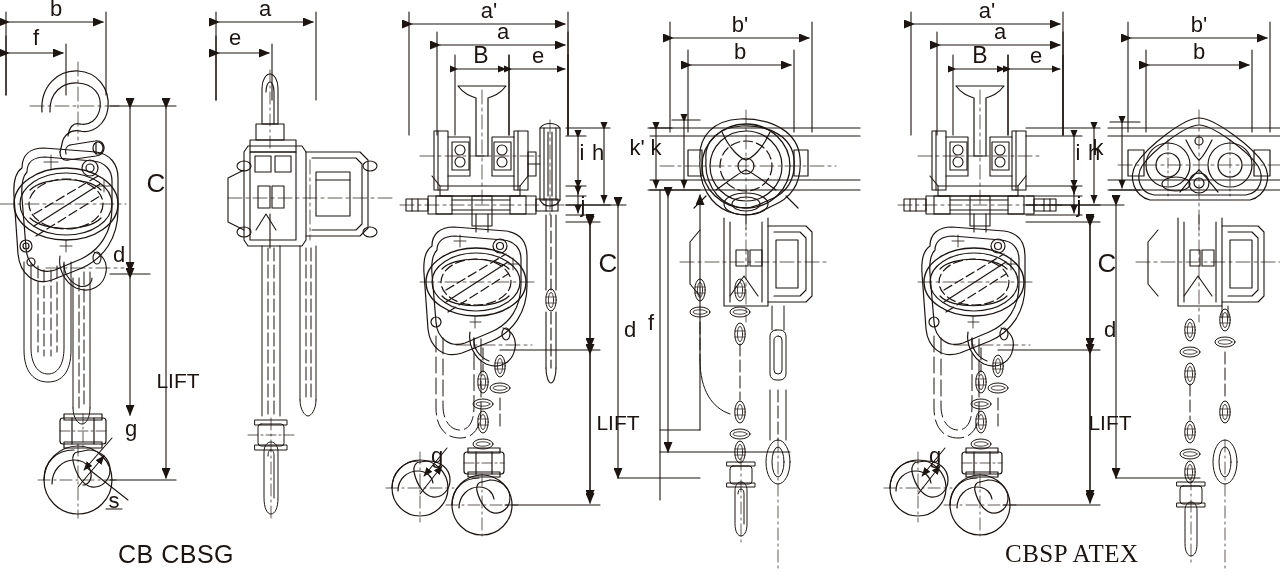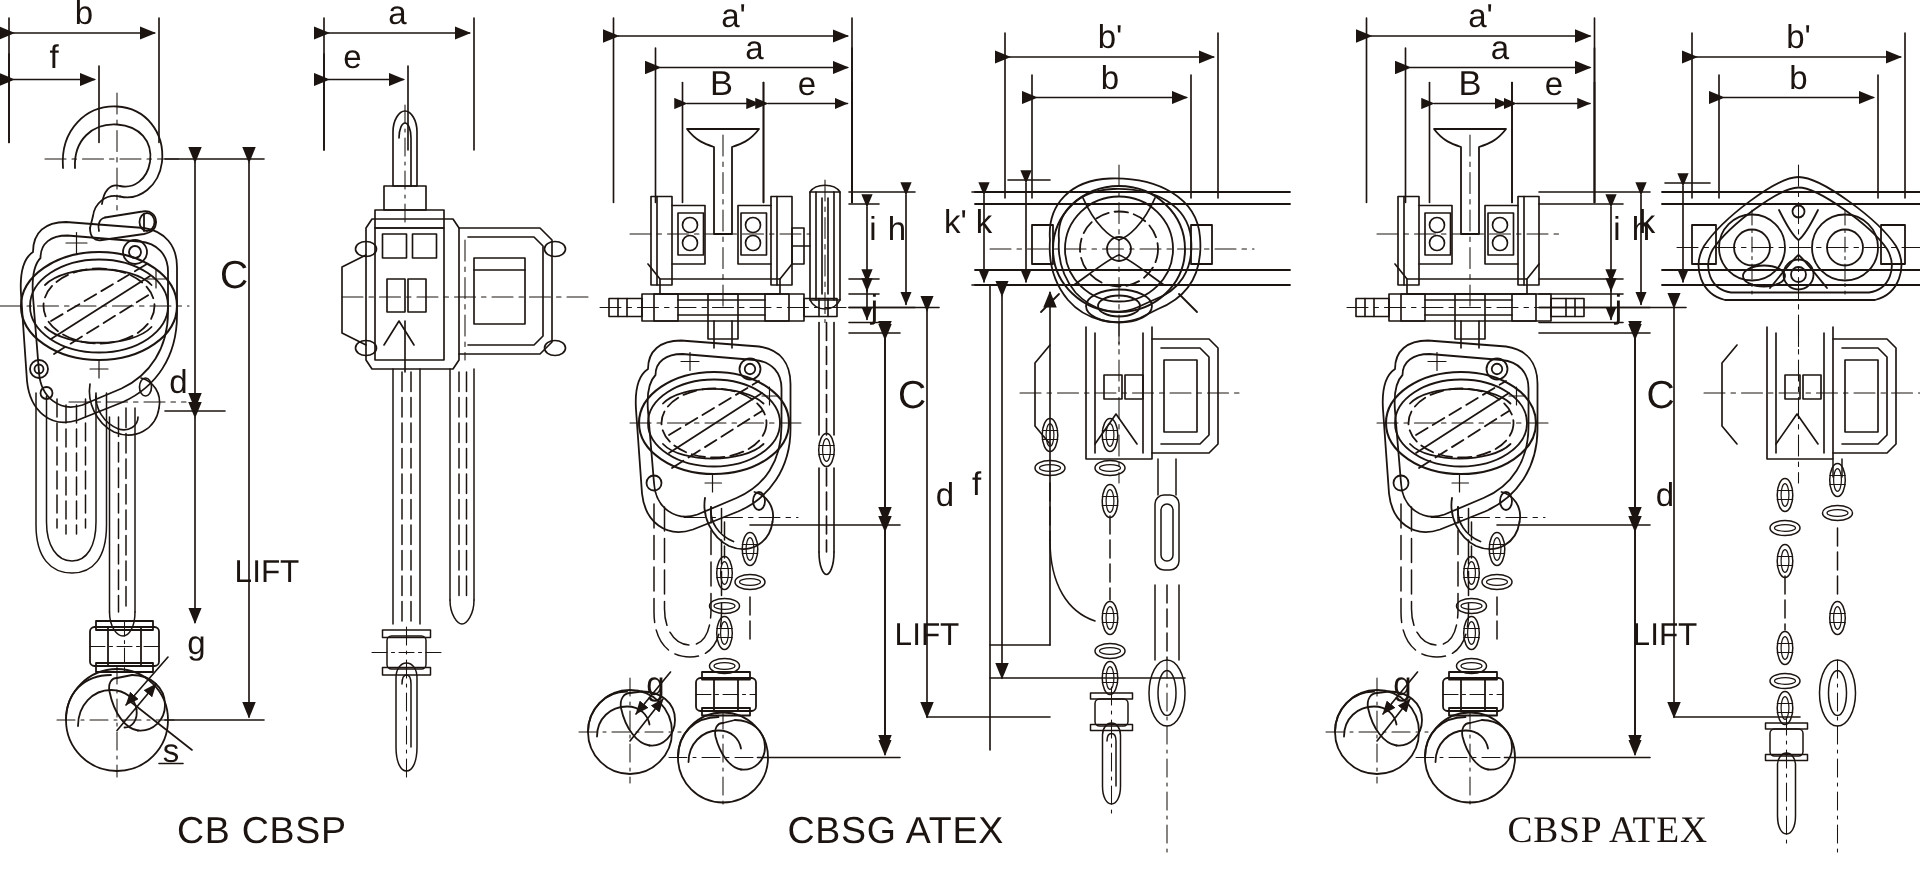--- a/index.html
+++ b/index.html
@@ -928,17 +928,16 @@
     <text x="1098" y="155" text-anchor="middle">k</text>
     <text x="1199" y="32" text-anchor="middle">b'</text>
     <text x="1199" y="59" text-anchor="middle">b</text>
     <text x="1107" y="272" text-anchor="middle" font-size="26">C</text>
     <text x="1110" y="337" text-anchor="middle">d</text>
     <text class="lift" x="1110" y="430" text-anchor="middle">LIFT</text>
     <text x="935" y="463" text-anchor="middle">g</text>
   </g>
 </svg>
 
-<div class="cap" style="left:118px;top:540px;">CB CBSP</div>
-<div class="cap" style="left:525px;top:540px;">CBSG ATEX</div>
+<div class="cap" style="left:118px;top:540px;">CB CBSG</div>
 <div class="cap" style="left:1005px;top:540px;font-family:Liberation Serif, serif;">CBSP ATEX</div>
 
 </div>
 
 </body></html>

